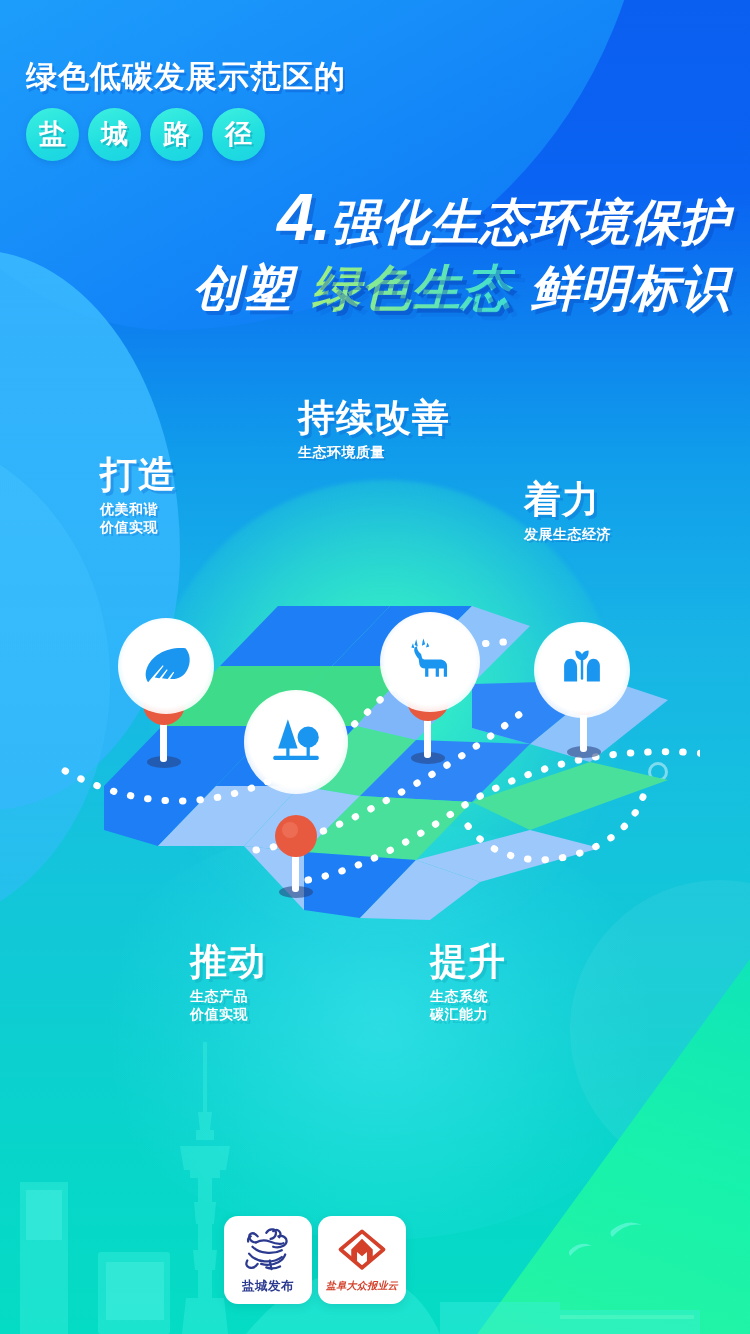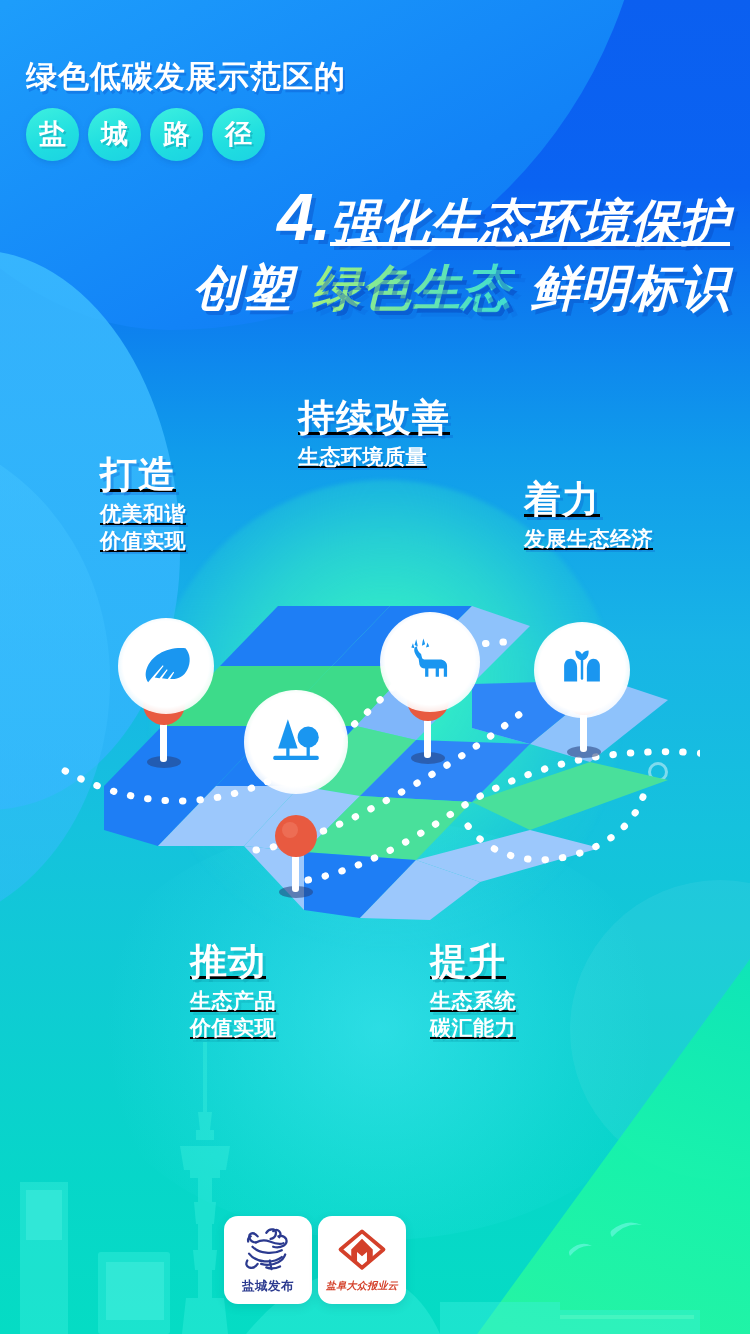--- a/index.html
+++ b/index.html
@@ -78,45 +78,44 @@
   .title-l1 { display:flex; align-items:flex-end; justify-content:flex-end; white-space:nowrap; }
   .title-num {
     font-size:66px; font-weight:bold; font-style:italic; color:#ffffff;
     line-height:.95; letter-spacing:-1px;
     text-shadow:4px 4px 0 rgba(8,70,190,.38);
   }
   .title-main {
     font-size:49px; font-weight:bold; font-style:italic; color:#ffffff;
     letter-spacing:1px; line-height:1.06;
     text-shadow:4px 4px 0 rgba(8,70,190,.38);
-    text-decoration:underline;
   }
   .title-l2 {
     margin-top:7px; font-size:49px; font-weight:bold; font-style:italic;
     color:#ffffff; letter-spacing:1px; white-space:nowrap;
     text-shadow:4px 4px 0 rgba(8,70,190,.38);
     text-align:right;
   }
   .title-green {
     background:linear-gradient(100deg,#a6f07a 0%,#7de89a 40%,#4ee0c4 80%,#3fdcd2 100%);
     -webkit-background-clip:text; background-clip:text; color:transparent;
     -webkit-text-fill-color:transparent;
     filter:drop-shadow(4px 4px 0 rgba(8,70,190,.30));
     padding:0 4px;
   }
 
   
-  .callout { position:absolute; z-index:25;text-decoration:underline; }
+  .callout { position:absolute; z-index:25; }
   .callout .big {
     font-size:37px; font-weight:bold; color:#ffffff; line-height:1.1;
     letter-spacing:1px; white-space:nowrap;
     text-shadow:3px 3px 0 rgba(10,90,205,.30);
   }
   .callout .sub {
-    margin-top:4px; font-size:21px; font-weight:bold; color:#ffffff;
+    margin-top:4px; font-size:14px; font-weight:bold; color:#ffffff;
     line-height:1.3; letter-spacing:.5px; white-space:nowrap;
     text-shadow:2px 2px 0 rgba(10,90,205,.28);
   }
   .c-dazao  { left:100px; top:455px; }
   .c-chixu  { left:298px; top:398px; }
   .c-zhuoli { left:524px; top:480px; }
   .c-tuidong{ left:190px; top:942px; }
   .c-tisheng{ left:430px; top:942px; }
   .c-tuidong .big, .c-tisheng .big, .c-tuidong .sub, .c-tisheng .sub {
     text-shadow:3px 3px 0 rgba(10,160,175,.30);

